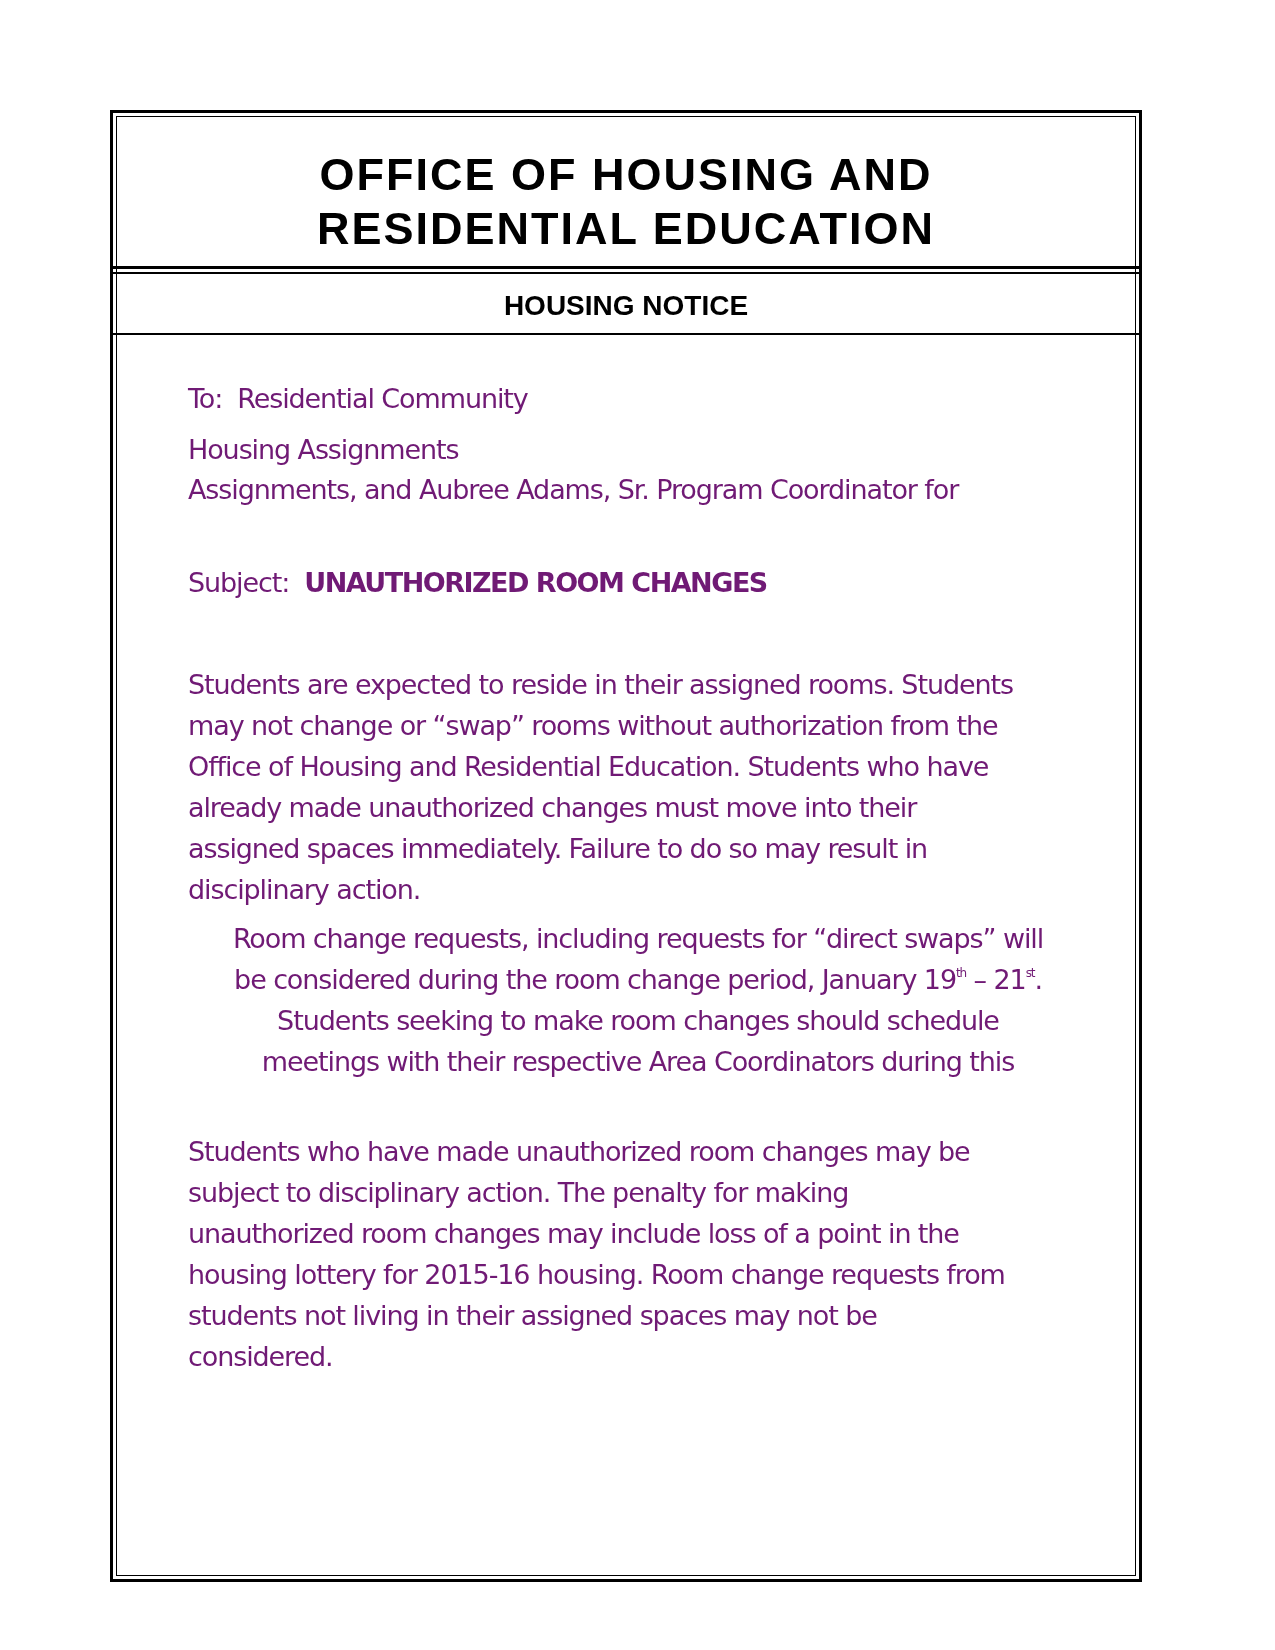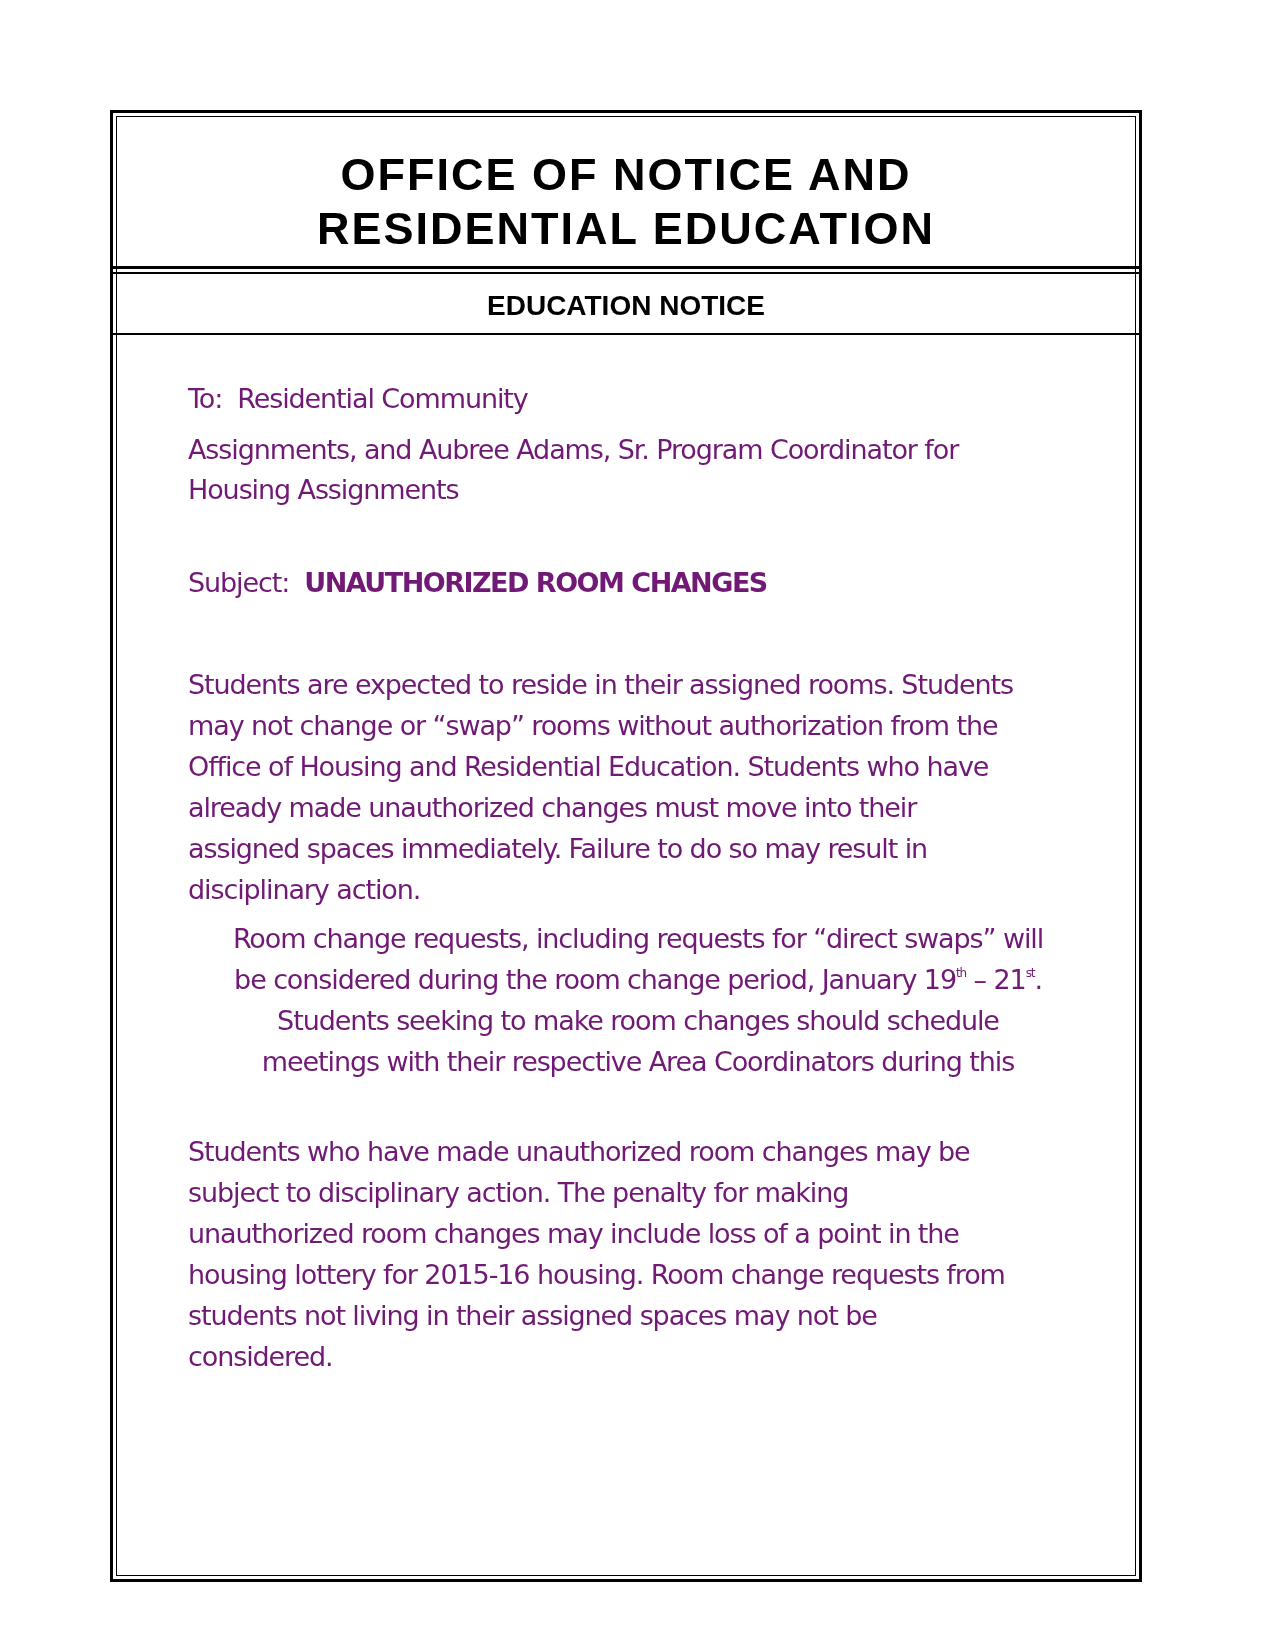--- a/index.html
+++ b/index.html
@@ -38,36 +38,36 @@
 
 <div class="frame-outer"></div>
 <div class="frame-inner"></div>
 
 <div class="rule" style="top:266px;height:3px;"></div>
 <div class="rule" style="top:272px;height:2px;"></div>
 
 <div class="rule" style="top:333px;height:2px;"></div>
 
 <div class="title">
-  <div>OFFICE OF NOTICE AND</div>
+  <div>OFFICE OF HOUSING AND</div>
   <div>RESIDENTIAL EDUCATION</div>
 </div>
 
-<div class="notice">EDUCATION NOTICE</div>
+<div class="notice">HOUSING NOTICE</div>
 
 <div class="body-text" style="top:378px;">
   <div class="line">
     <span>To:</span>&nbsp;
     <span>Residential Community</span>
   </div>
 </div>
 
 <div class="body-text" style="top:430px;">
+  <div class="line" style="height:40px;line-height:40px;">Housing Assignments</div>
   <div class="line" style="height:40px;line-height:40px;">Assignments, and Aubree Adams, Sr. Program Coordinator for</div>
-  <div class="line" style="height:40px;line-height:40px;">Housing Assignments</div>
 </div>
 
 <div class="body-text" style="top:562px;">
   <div class="line">
     <span>Subject:</span>&nbsp;
     <span class="bold">UNAUTHORIZED ROOM CHANGES</span>
   </div>
 </div>
 
 <div class="body-text" style="top:664px;">

